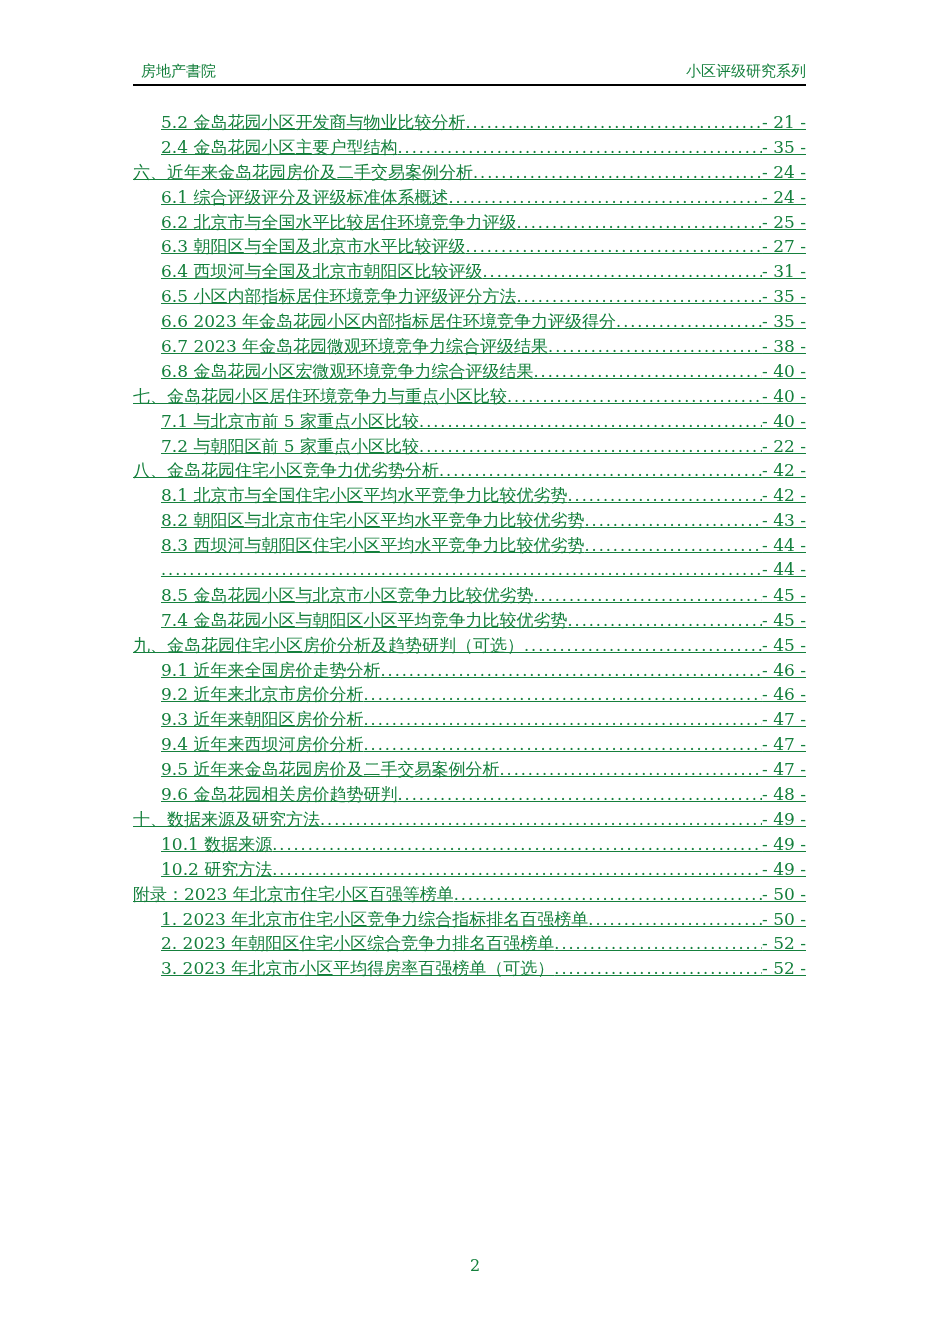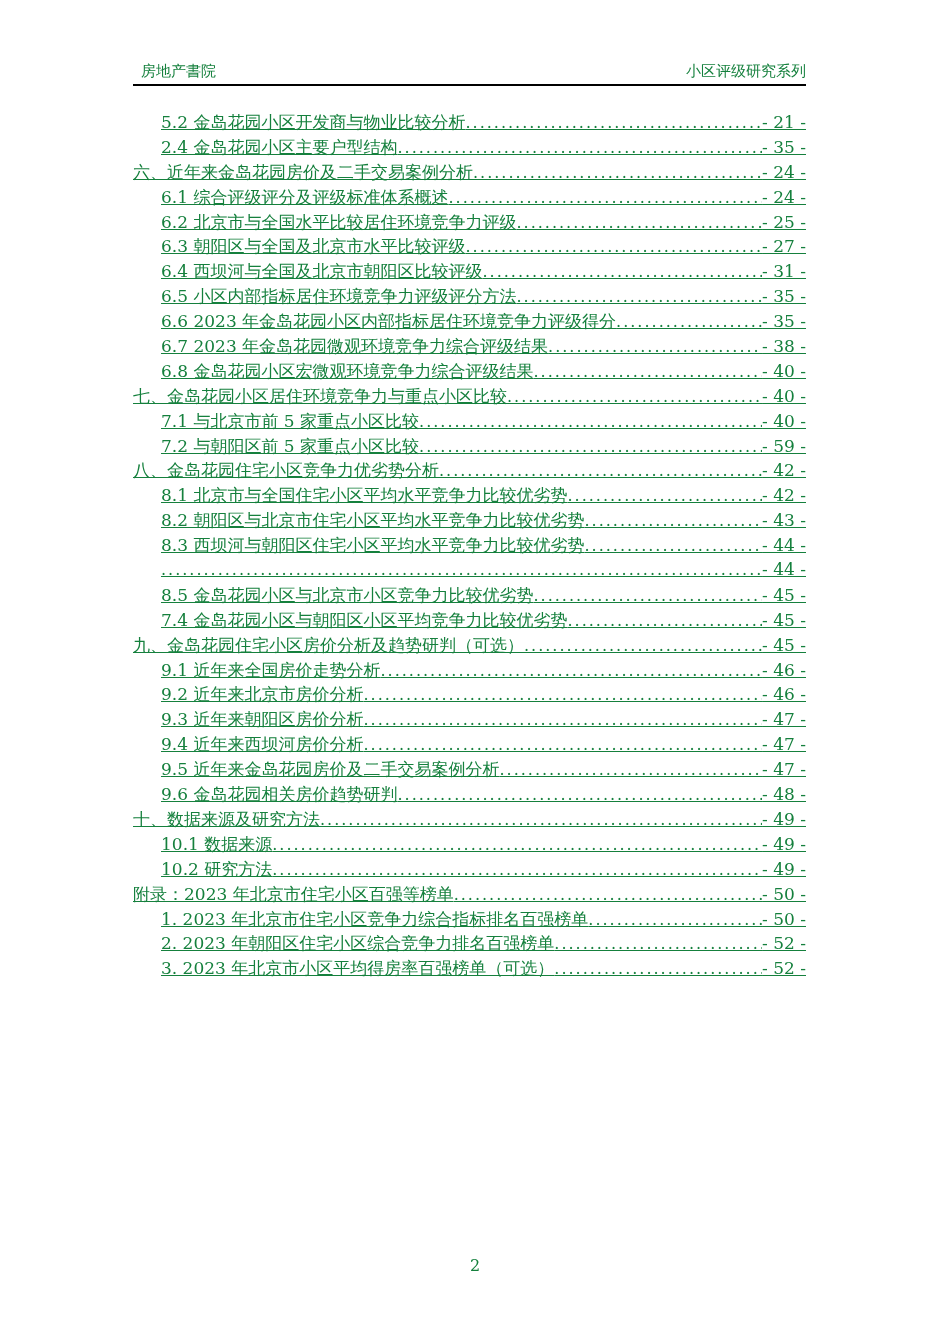--- a/index.html
+++ b/index.html
@@ -139,21 +139,21 @@
       <span class="toc-page">- 40 -</span>
     </div>
       <div class="toc-row level-sub">
       <span class="toc-label">7.1 与北京市前 5 家重点小区比较</span>
       <span class="toc-dots">........................................................................................................................................................................................................</span>
       <span class="toc-page">- 40 -</span>
     </div>
       <div class="toc-row level-sub">
       <span class="toc-label">7.2 与朝阳区前 5 家重点小区比较</span>
       <span class="toc-dots">........................................................................................................................................................................................................</span>
-      <span class="toc-page">- 59 -</span>
+      <span class="toc-page">- 22 -</span>
     </div>
       <div class="toc-row level-chapter">
       <span class="toc-label">八、金岛花园住宅小区竞争力优劣势分析</span>
       <span class="toc-dots">........................................................................................................................................................................................................</span>
       <span class="toc-page">- 42 -</span>
     </div>
       <div class="toc-row level-sub">
       <span class="toc-label">8.1 北京市与全国住宅小区平均水平竞争力比较优劣势</span>
       <span class="toc-dots">........................................................................................................................................................................................................</span>
       <span class="toc-page">- 42 -</span>

